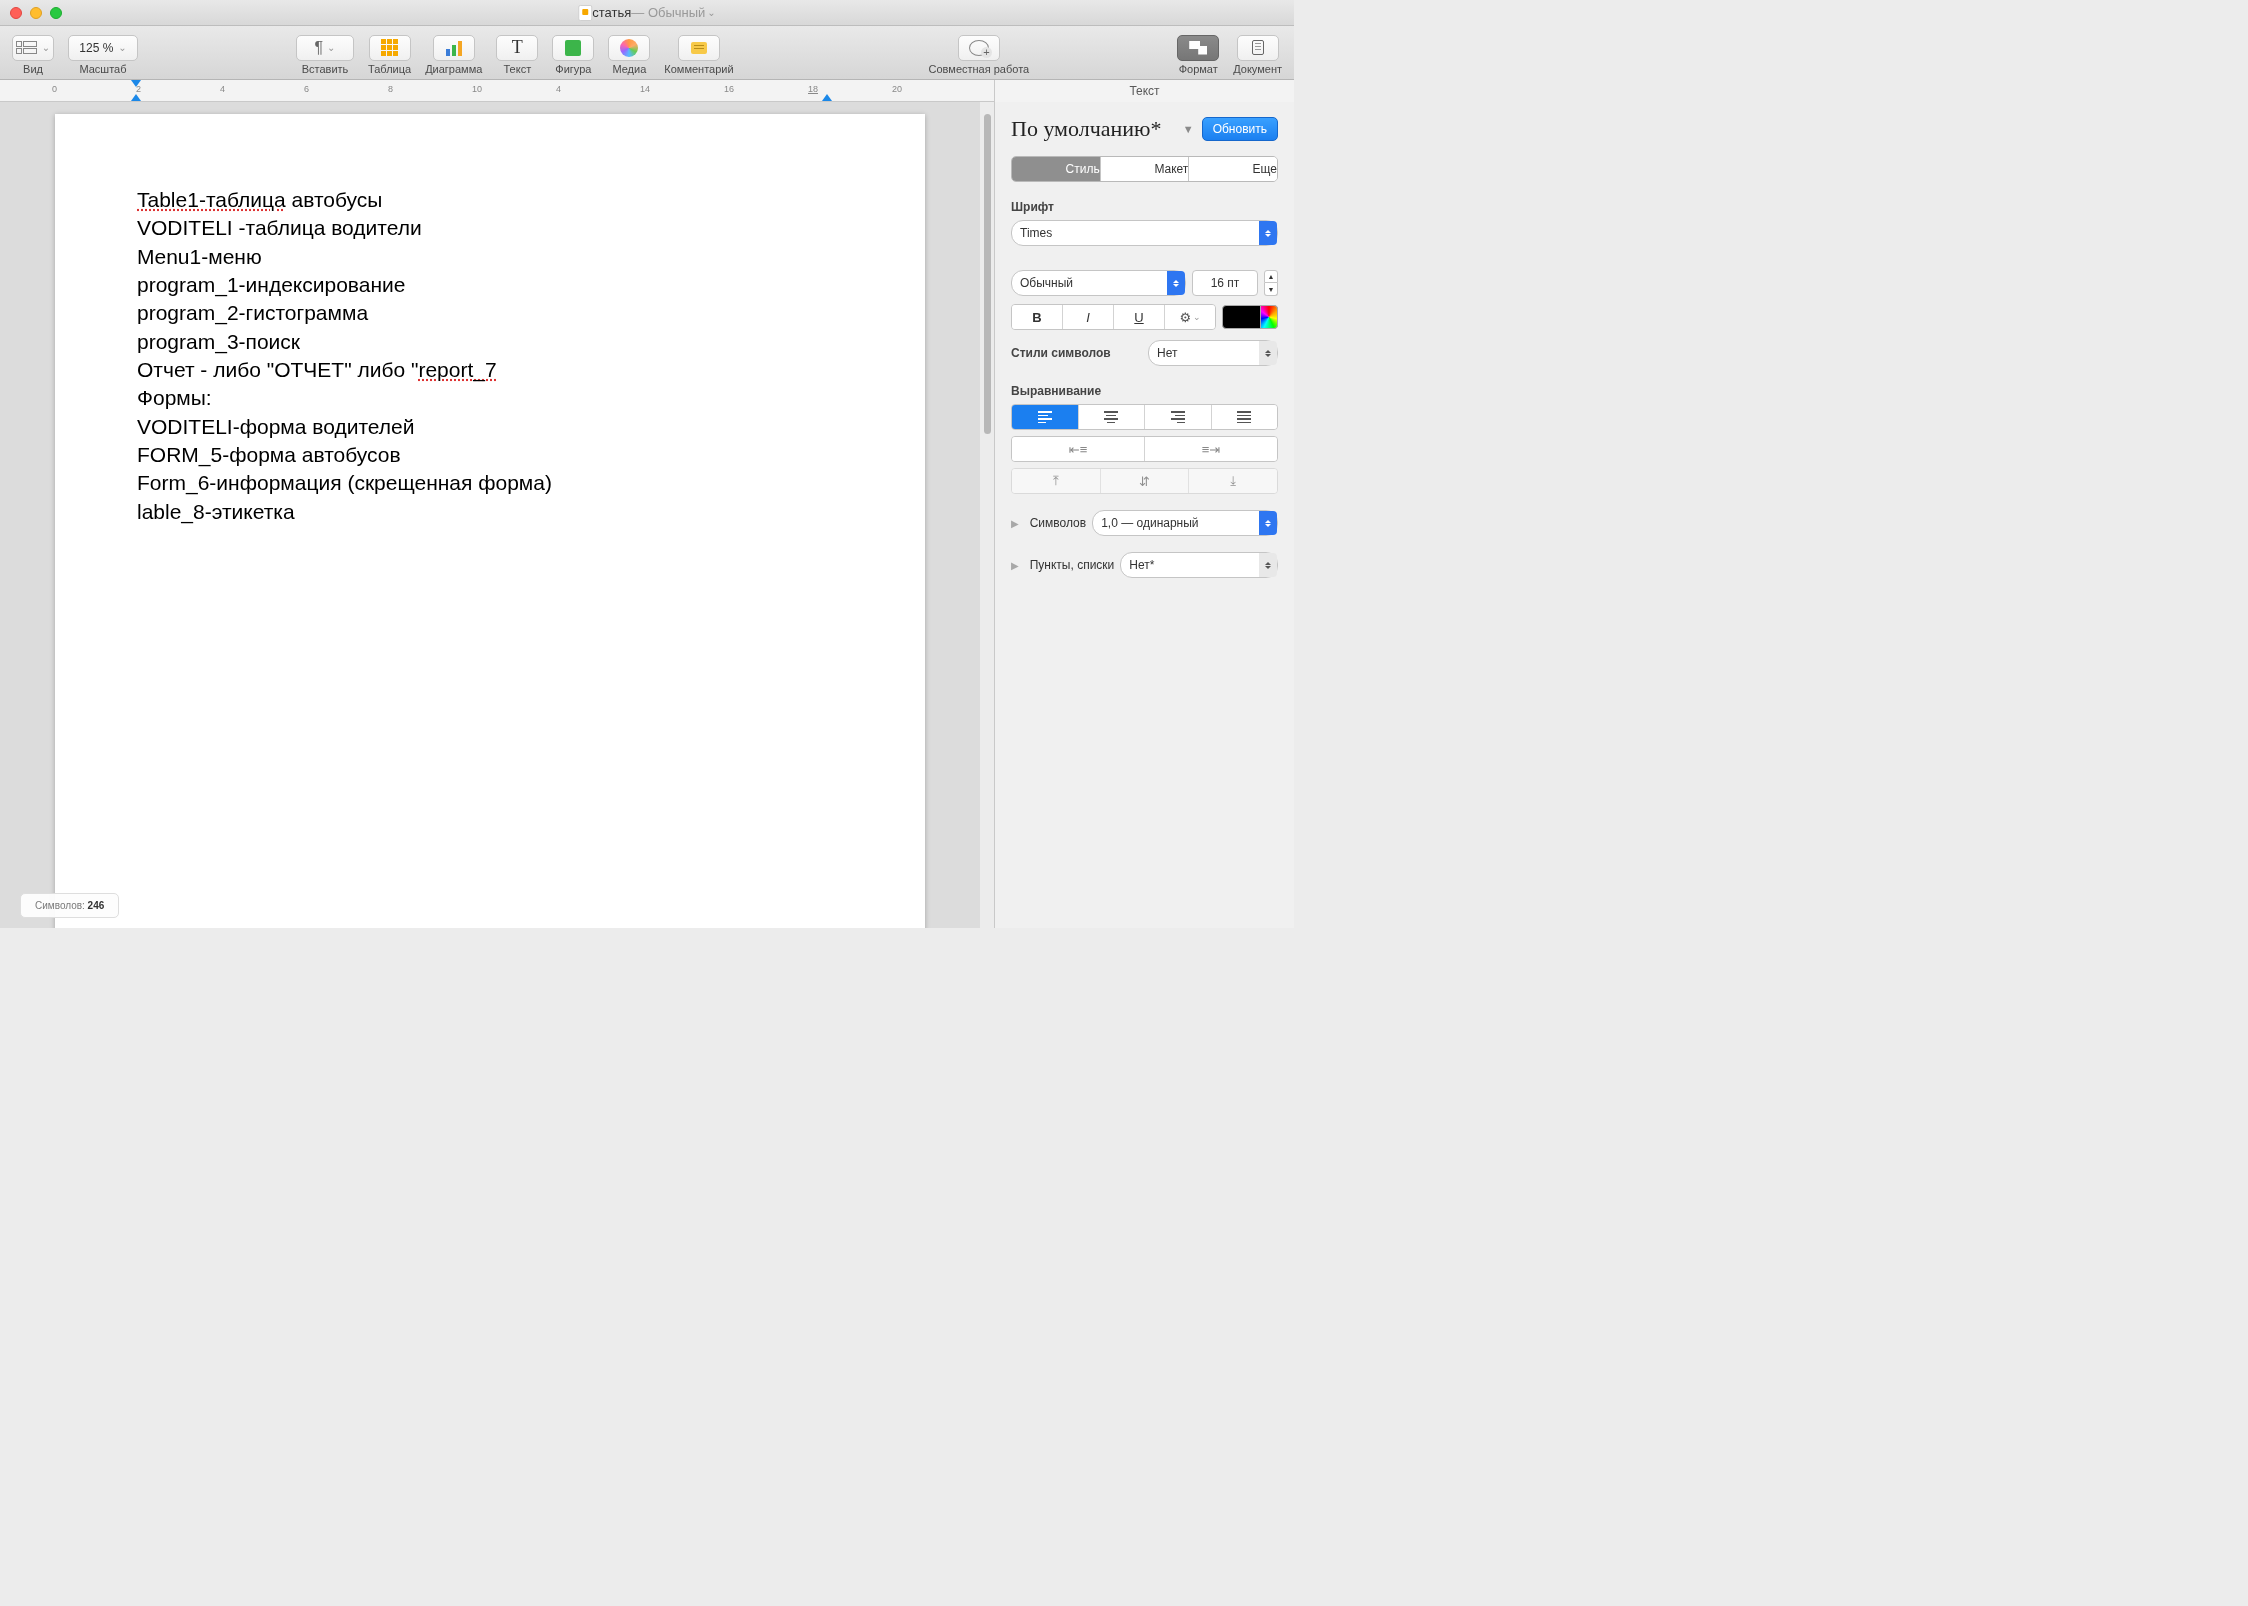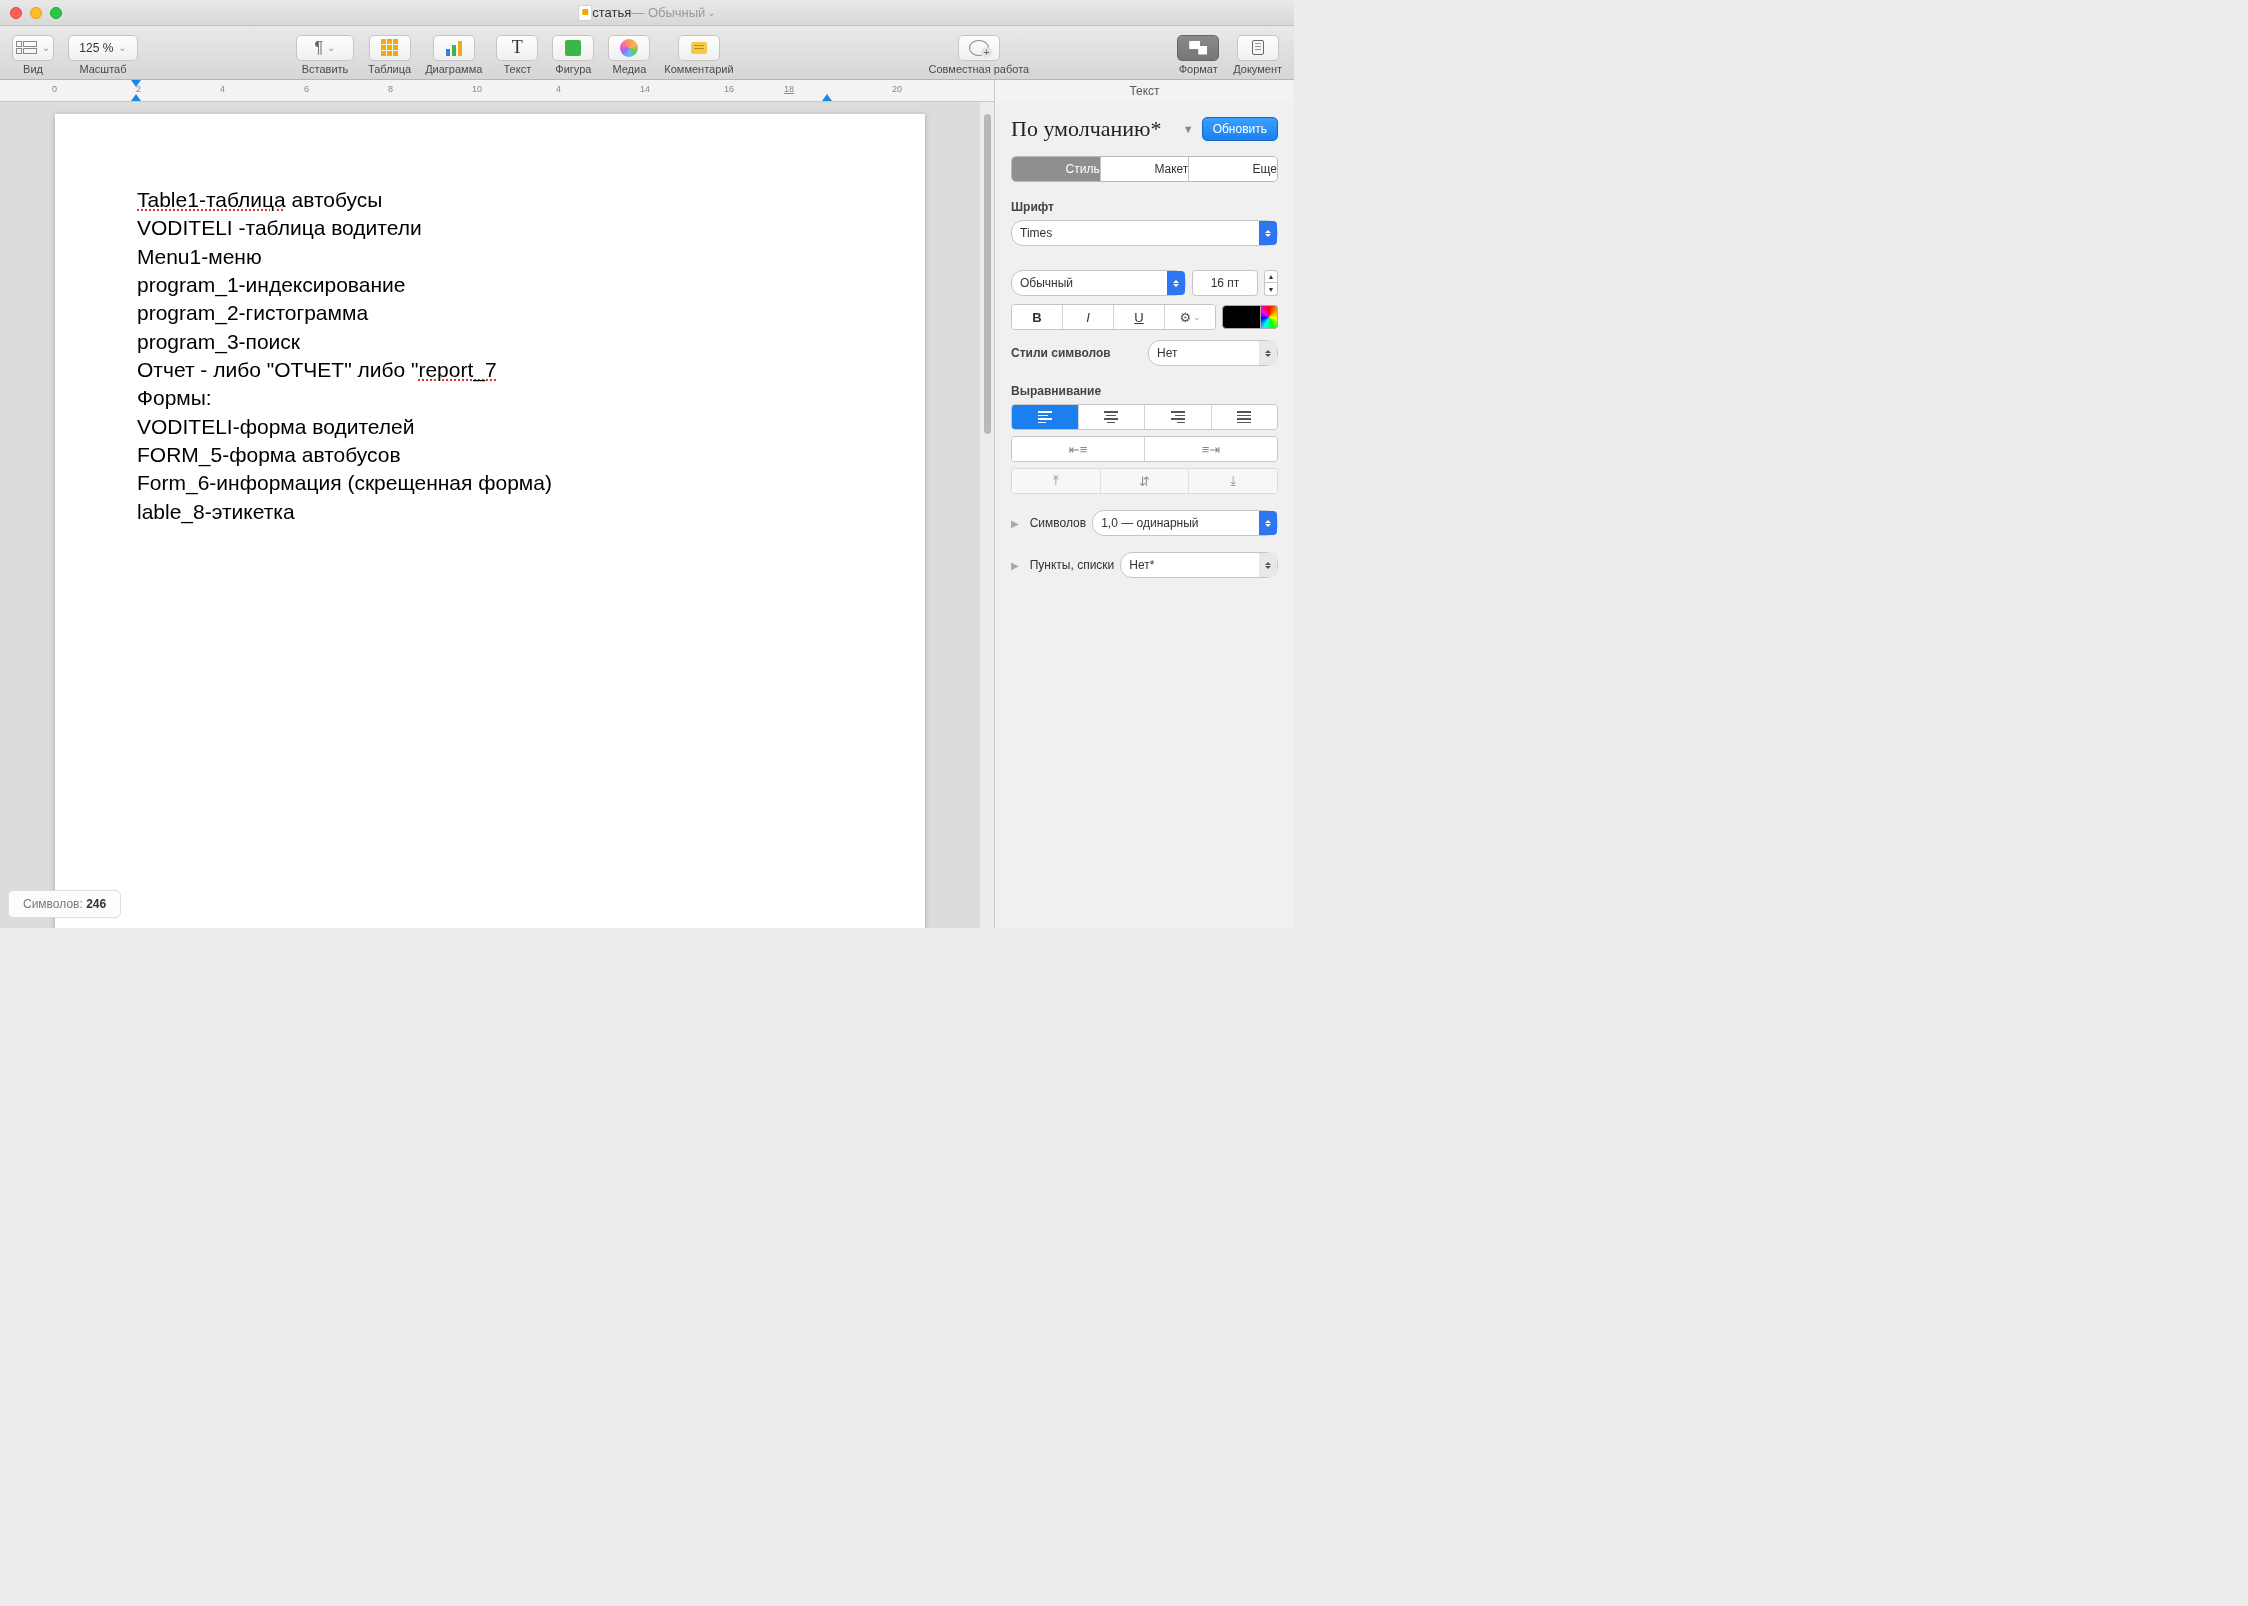--- a/index.html
+++ b/index.html
@@ -79,21 +79,21 @@
 .align-seg > div.active { background:#1b7ff0;}
 .align-seg > div + div { border-left:1px solid #d3d3d3;}
 .align-icon { display:flex; flex-direction:column; gap:2px;}
 .align-icon span { height:1.5px; background:#555;}
 .align-seg > div.active .align-icon span { background:#fff;}
 .disc { color:#a8a8a8; font-size:10px; margin-right:5px;}
 .disclosure-row { display:flex; align-items:center; gap:6px; margin-top:16px;}
 .disclosure-row .lbl2 { font-size:12px; flex:0 0 auto;}
 
 
-.statusbar { position:absolute; left:8px; bottom:10px; background:rgba(253,253,253,0.95); border:1px solid #dedede; border-radius:5px; padding:6px 14px; font-size:12px; color:#7a7a7a;}
+.statusbar { position:absolute; left:20px; bottom:10px; background:rgba(253,253,253,0.95); border:1px solid #dedede; border-radius:5px; padding:6px 14px; font-size:10px; color:#7a7a7a;}
 .statusbar b { color:#333;}
 
 
 .g-table { display:grid; grid-template-columns:repeat(3,5px); grid-template-rows:repeat(3,5px); gap:1px;}
 .g-table span{ background:#f6a900;}
 .g-chart { display:flex; align-items:flex-end; gap:2px; height:16px;}
 .g-chart span{ width:4px;}
 .g-chart span:nth-child(1){height:7px;background:#3b7dd8;}
 .g-chart span:nth-child(2){height:11px;background:#3cb54a;}
 .g-chart span:nth-child(3){height:15px;background:#f5a623;}
@@ -237,21 +237,21 @@
     <div class="ruler-marker-bot" style="left:822px"></div>
   <div class="ruler-tick" style="left: 52px;">0</div>
       <div class="ruler-tick" style="left: 136px;">2</div>
       <div class="ruler-tick" style="left: 220px;">4</div>
       <div class="ruler-tick" style="left: 304px;">6</div>
       <div class="ruler-tick" style="left: 388px;">8</div>
       <div class="ruler-tick" style="left: 472px;">10</div>
       <div class="ruler-tick" style="left: 556px;">4</div>
       <div class="ruler-tick" style="left: 640px;">14</div>
       <div class="ruler-tick" style="left: 724px;">16</div>
-      <div class="ruler-tick" style="left: 784px; text-decoration: underline;">18</div>
+      <div class="ruler-tick" style="left: 808px; text-decoration: underline;">18</div>
       <div class="ruler-tick" style="left: 892px;">20</div>
     </div>
   <div class="inspector-title-row">Текст</div>
 </div>
 
 <div class="main">
   <div class="canvas">
     <div class="page" id="page">
         <div><span class="sp-underline">Table1-таблица</span> автобусы</div>
         <div>VODITELI -таблица водители</div>

